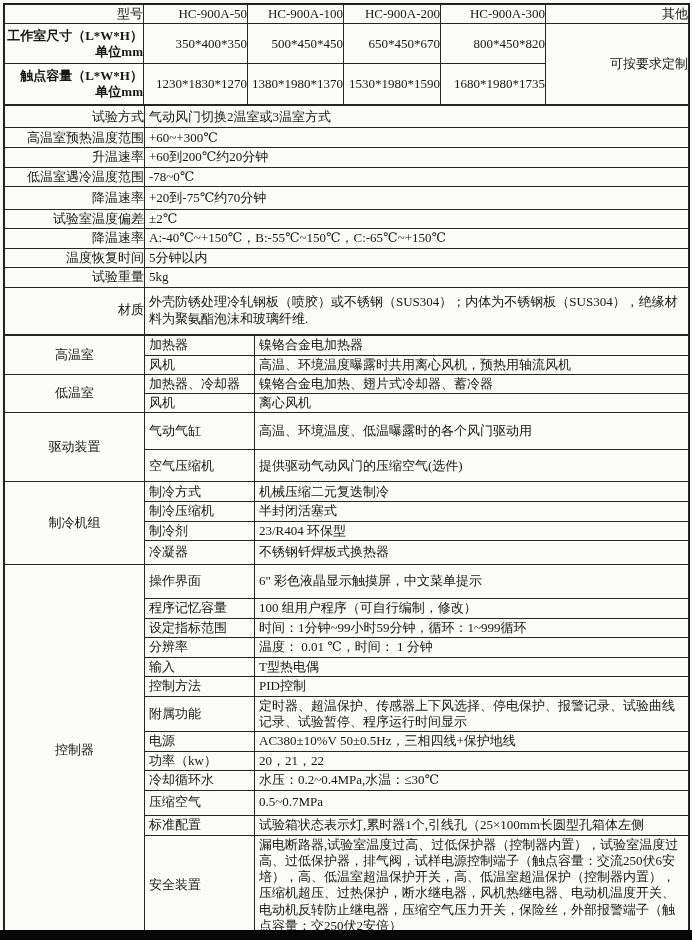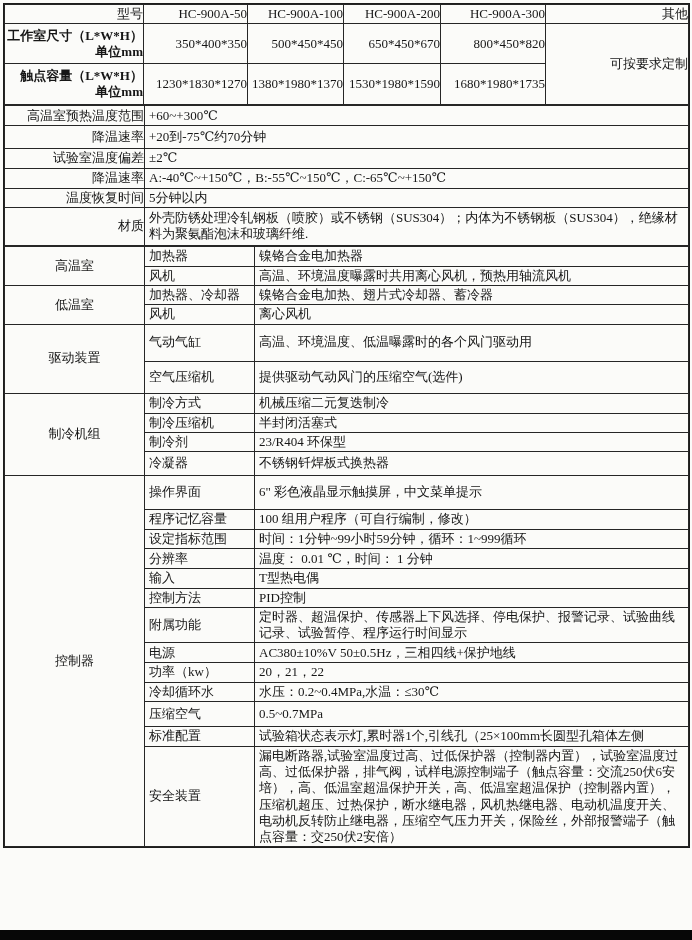--- a/index.html
+++ b/index.html
@@ -73,41 +73,57 @@
     </tr>
   </tbody>
     </table>
 
   <table>
     <colgroup>
         <col style="width:140px">
         <col style="width:544px">
       </colgroup>
     <tbody>
+        <tr style="height:22px">
+      <td class="lbl">试验方式</td>
+      <td class="val">气动风门切换2温室或3温室方式</td>
+    </tr>
     <tr style="height:20px">
       <td class="lbl">高温室预热温度范围</td>
       <td class="val">+60~+300℃</td>
+    </tr>
+    <tr style="height:19px">
+      <td class="lbl">升温速率</td>
+      <td class="val">+60到200℃约20分钟</td>
+    </tr>
+    <tr style="height:19px">
+      <td class="lbl">低温室遇冷温度范围</td>
+      <td class="val">-78~0℃</td>
     </tr>
     <tr style="height:23px">
       <td class="lbl">降温速率</td>
       <td class="val">+20到-75℃约70分钟</td>
     </tr>
     <tr style="height:19px">
       <td class="lbl">试验室温度偏差</td>
       <td class="val">±2℃</td>
     </tr>
     <tr style="height:20px">
       <td class="lbl">降温速率</td>
       <td class="val">A:-40℃~+150℃，B:-55℃~150℃，C:-65℃~+150℃</td>
     </tr>
     <tr style="height:19px">
       <td class="lbl">温度恢复时间</td>
       <td class="val">5分钟以内</td>
     </tr>
-    <tr style="height:38px">
+    <tr style="height:19px">
+      <td class="lbl">试验重量</td>
+      <td class="val">5kg</td>
+    </tr>
+    <tr style="height:47px">
       <td class="lbl">材质</td>
       <td class="val">外壳防锈处理冷轧钢板（喷胶）或不锈钢（SUS304）；内体为不锈钢板（SUS304），绝缘材料为聚氨酯泡沫和玻璃纤维.</td>
     </tr>
   </tbody>
     </table>
 
   <table>
     <colgroup>
         <col style="width:140px">
         <col style="width:110px">

